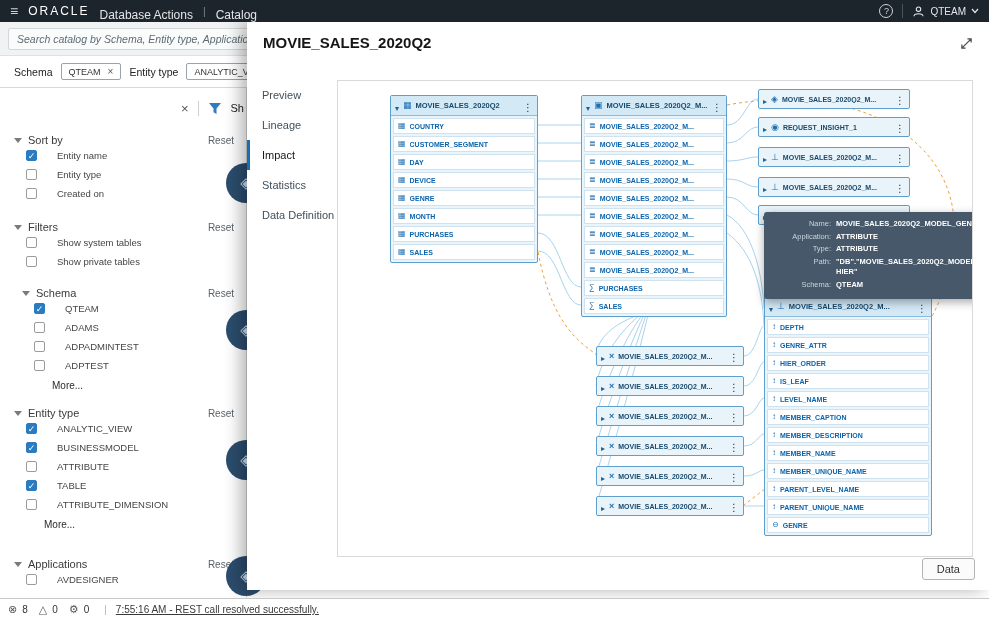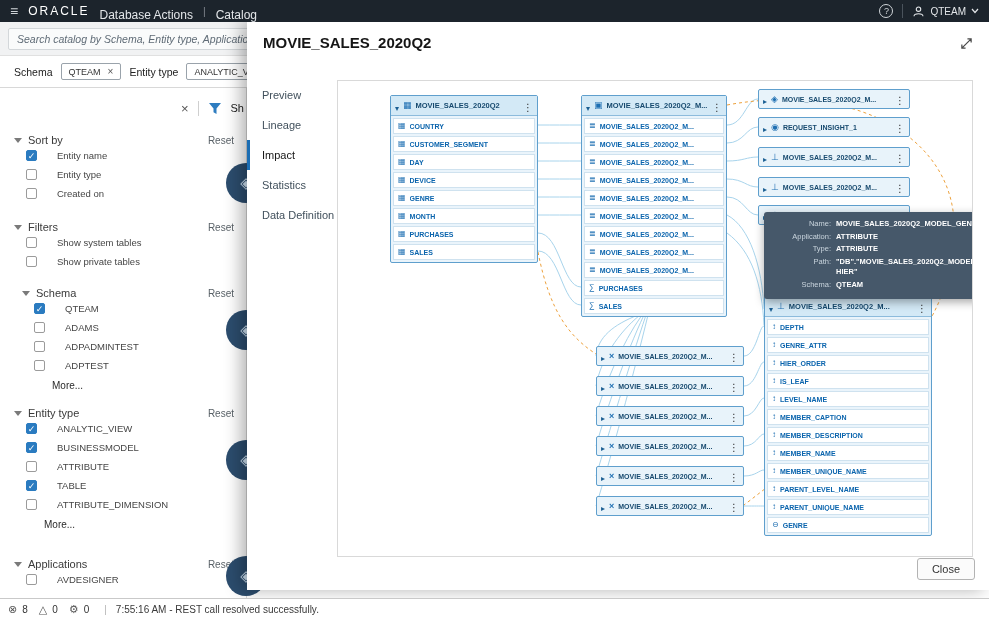--- a/index.html
+++ b/index.html
@@ -125,21 +125,21 @@
   .tt-label { width:58px; text-align:right; color:#c9d4dd; flex:none; }
   .tt-value { color:#fff; font-weight:bold; word-break:break-all; }
 
   
   .statusbar { position:absolute; left:0; top:598px; width:989px; height:22px; background:#fff;
                border-top:1px solid #c9c9c9; display:flex; align-items:center; gap:5px; padding:0 8px;
                font-size:10px; color:#3c3c3c; z-index:30; }
   .sicon { font-size:11px; color:#555; line-height:1; cursor:pointer; }
   .scount { font-size:10px; color:#333; margin-right:6px; }
   .sdiv { color:#b5b5b5; margin:0 4px; }
-  .smsg { color:#3a3a3a; cursor:pointer; }
+  .smsg { color:#3a3a3a; text-decoration:underline; cursor:pointer; }
 </style>
 </head>
 <body>
 
 <div class="page" data-name="page">
 
   <header class="topbar" data-name="top-header">
     <span class="hamburger" data-name="hamburger-menu-icon">≡</span>
     <span class="brand" data-name="oracle-logo">ORACLE</span>
     <span class="prod" data-name="breadcrumb-product">Database Actions</span>
@@ -696,21 +696,21 @@
 
           <div class="tt-row" data-name="tooltip-field">
             <span class="tt-label" data-name="tooltip-field-label">Schema:</span>
             <span class="tt-value" data-name="tooltip-field-value">QTEAM</span>
           </div>
         </div>
 
     </div>
 
     <div class="modal-foot">
-      <button class="close-btn" data-name="close-button">Close</button>
+      <button class="close-btn" data-name="close-button">Data</button>
     </div>
   </section>
 
   <footer class="statusbar" data-name="status-bar">
     <span class="sicon" data-name="error-icon"></span>
     <span class="scount" data-name="error-count">8</span>
     <span class="sicon" data-name="warning-icon"></span>
     <span class="scount" data-name="warning-count">0</span>
     <span class="sicon" data-name="tasks-icon"></span>
     <span class="scount" data-name="tasks-count">0</span>

